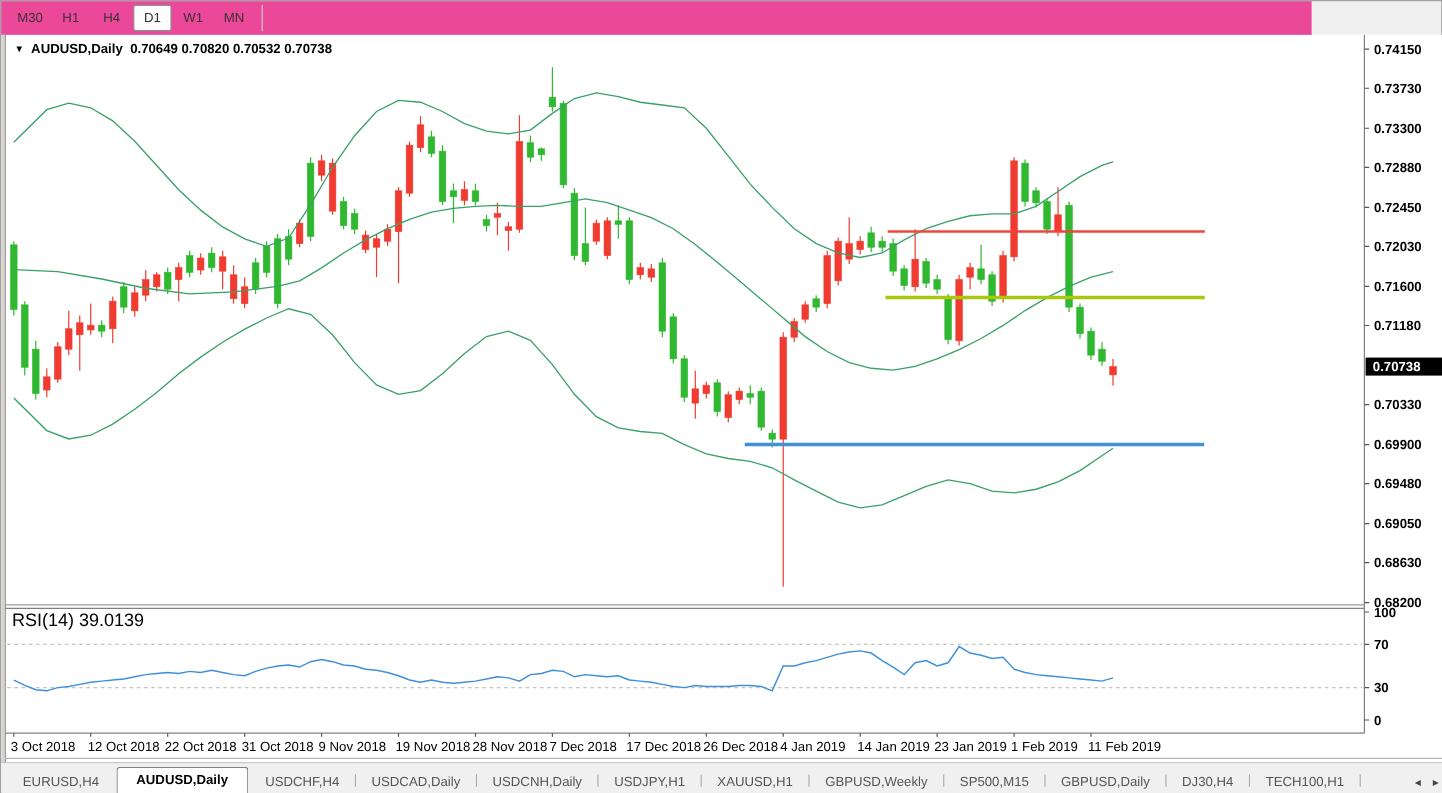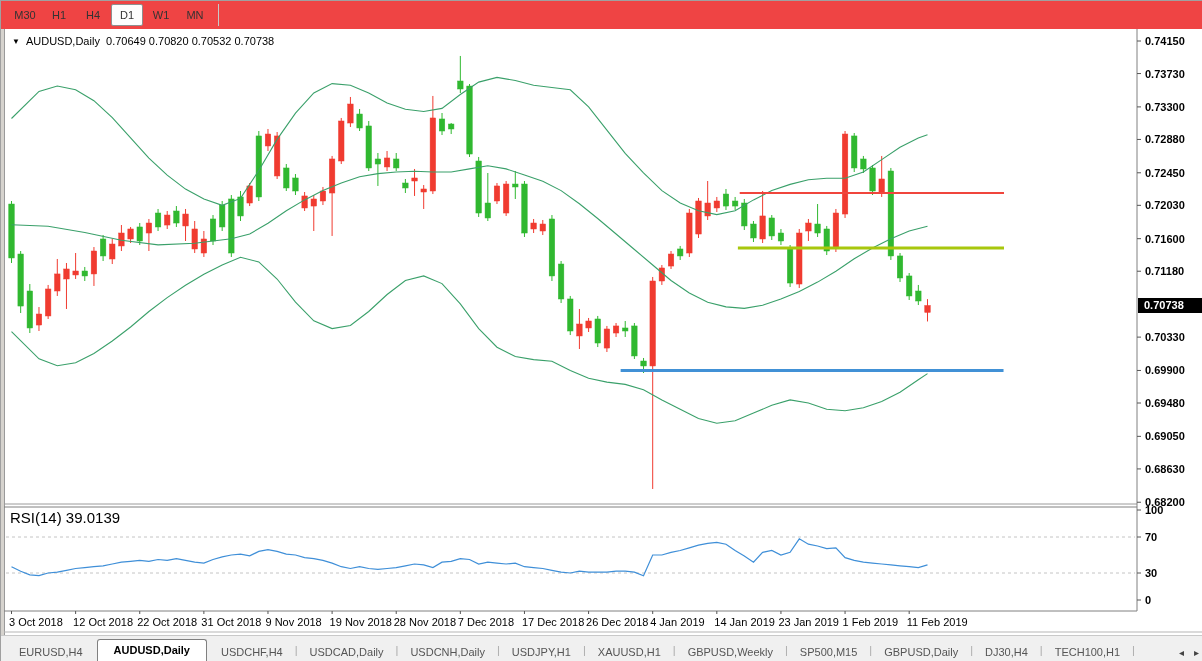--- a/index.html
+++ b/index.html
@@ -1,30 +1,30 @@
 <!DOCTYPE html>
 <html><head>
 <meta charset="utf-8">
 <style>
   html,body{margin:0;padding:0;background:#ececec;width:1202px;height:661px;overflow:hidden;
     font-family:"Liberation Sans",sans-serif;-webkit-font-smoothing:antialiased;}
   #app{position:relative;width:1202px;height:661px;background:#f0f0f0;border:1px solid #a0a0a0;box-sizing:border-box;}
   
-  #toolbar{position:absolute;left:0;top:0;width:1202px;height:28px;background:#ef4444;border-bottom:3px solid #701a75;display:flex;align-items:center;}
+  #toolbar{position:absolute;left:0;top:0;width:1092px;height:28px;background:#ec4899;border-bottom:3px solid #701a75;display:flex;align-items:center;}
   .tf-btn{min-width:30px;height:20px;margin:0 1px;display:flex;align-items:center;justify-content:center;
     font-size:11px;color:#333;cursor:default;border:1px solid transparent;border-radius:2px;}
   .tf-btn:first-child{margin-left:8px;}
   .tf-btn.active{background:#fdfdfd;border:1px solid #8f8f8f;}
   .tb-sep{width:1px;height:22px;background:#c8c8c8;margin:0 6px;}
   
   #chartwin{position:absolute;left:0;top:28px;width:1202px;height:606px;background:#fff;
     border-left:3px solid #d6d3ce;box-sizing:border-box;}
   #chartwin .inner-edge{position:absolute;left:0;top:0;width:1px;height:100%;background:#9a9a9a;}
   svg{position:absolute;left:0;top:0;}
-  #title{position:absolute;left:8px;top:6px;font-size:11px;font-weight:normal;color:#000;white-space:pre;}
+  #title{position:absolute;left:8px;top:6px;font-size:11px;font-weight:bold;color:#000;white-space:pre;}
   #title .tri{font-size:8px;vertical-align:1px;margin-right:6px;}
   #rsi-label{position:absolute;left:6px;top:480px;font-size:15px;color:#000;}
   
   #tabbar{position:absolute;left:0;top:634px;width:1202px;height:27px;background:#f0f0f0;display:flex;align-items:flex-end;border-top:1px solid #c9c9c9;}
   #tabs{display:flex;align-items:flex-end;height:24px;margin-left:6px;overflow:hidden;max-width:1140px;}
   .tab{font-size:11px;color:#555;padding:4px 12px 5px 12px;white-space:nowrap;cursor:default;}
   .tab.active{background:#fff;border:1px solid #808080;border-bottom:1px solid #fff;color:#000;font-weight:bold;
     border-radius:3px 3px 0 0;padding:4px 16px 6px 16px;margin:0 2px;}
   .tab-sep{color:#aaa;font-size:11px;align-self:center;padding-bottom:2px;}
   #tab-arrows{position:absolute;right:4px;bottom:5px;display:flex;gap:10px;}

